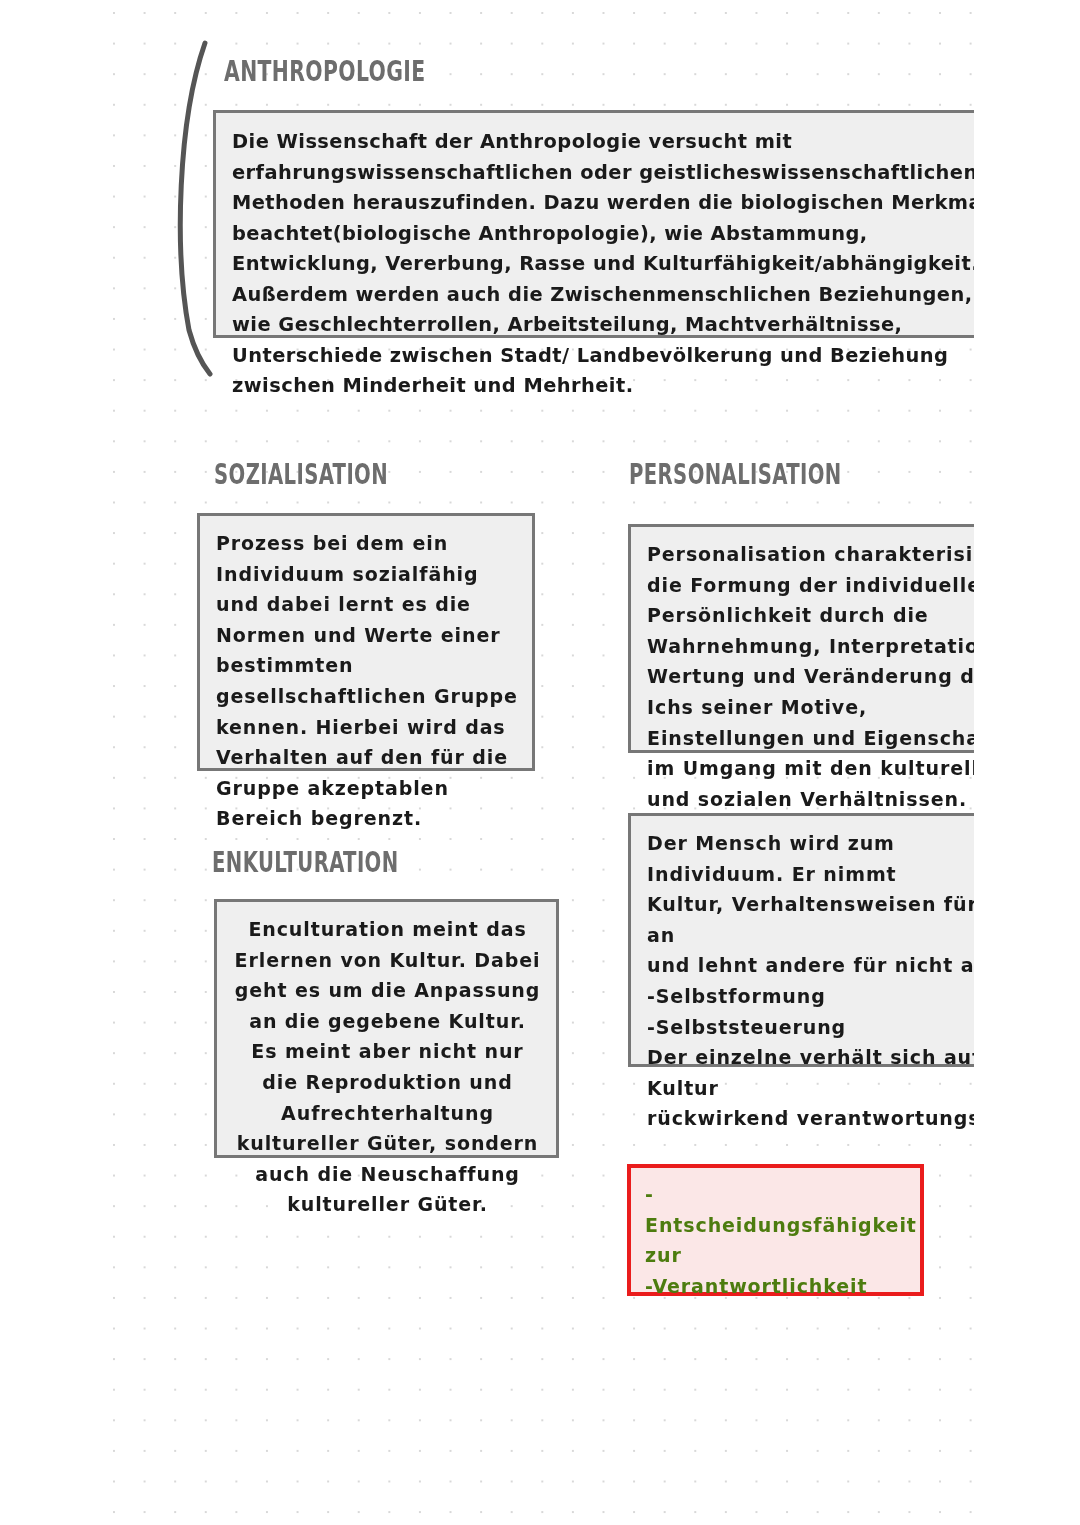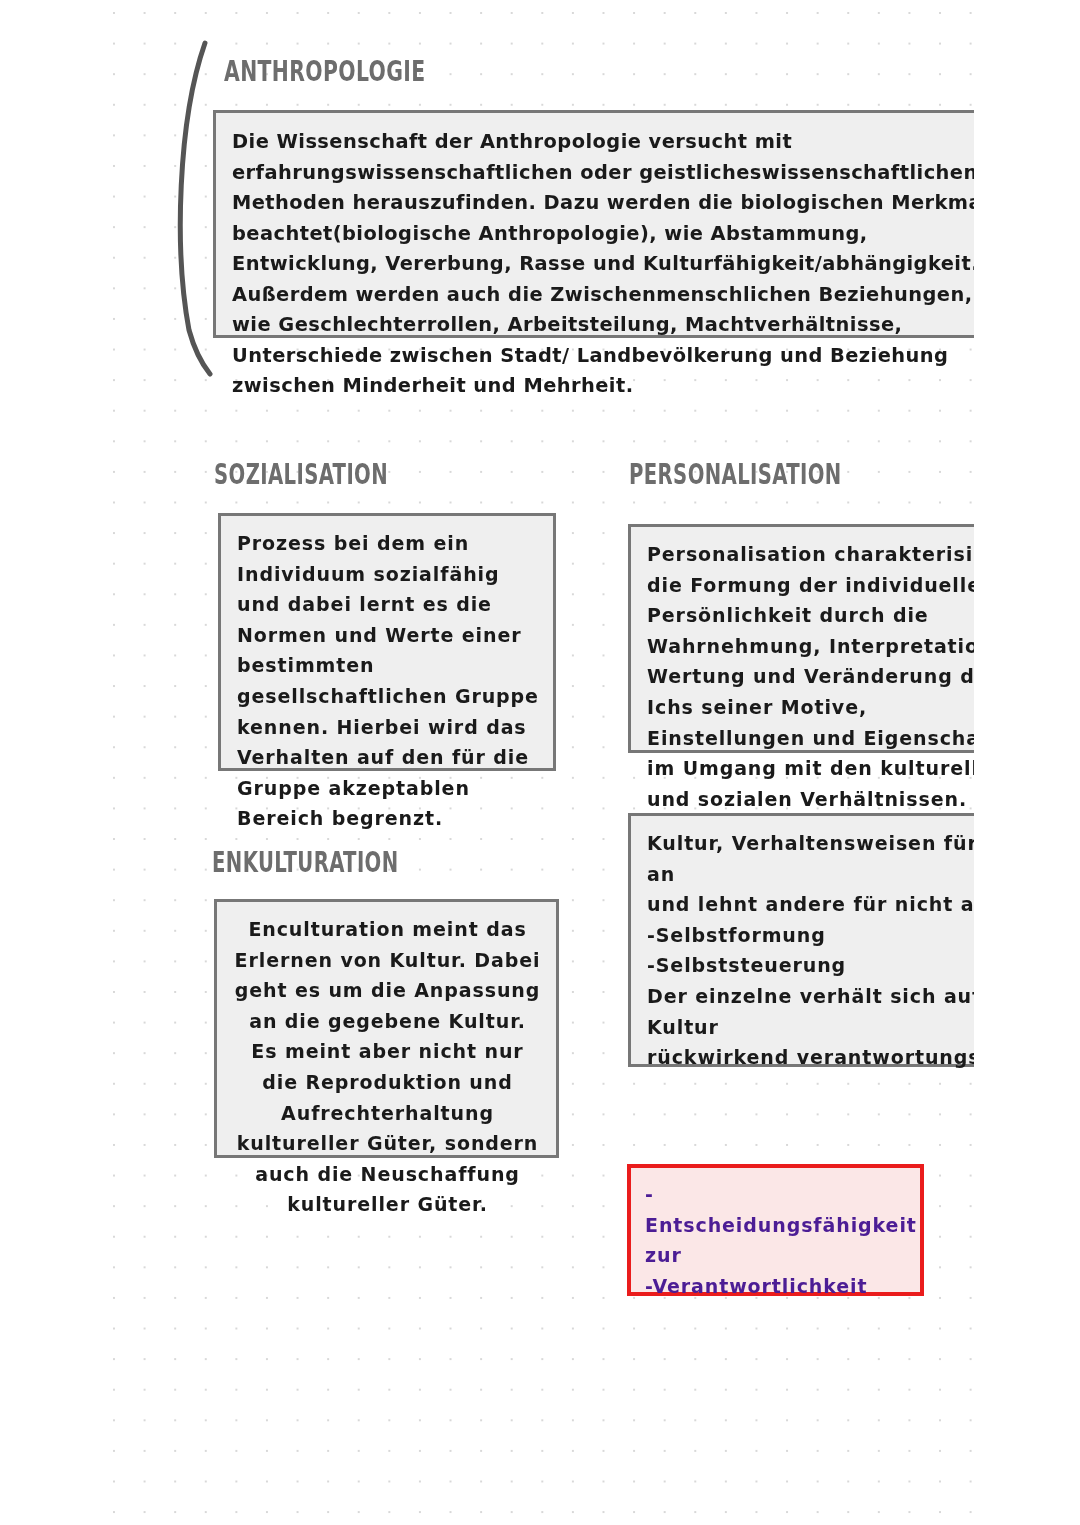--- a/index.html
+++ b/index.html
@@ -58,21 +58,21 @@
 
   .box p {
     margin: 0;
     white-space: pre-wrap;
   }
 
   
   .box.red {
     background: #fbe7e7;
     border: 4px solid #ea1c1c;
-    color: #4c1d95;
+    color: #4d7c0f;
   }
 
   
   .brackets {
     position: absolute;
     left: 0;
     top: 0;
     width: 1080px;
     height: 1525px;
     pointer-events: none;
@@ -89,37 +89,38 @@
   </svg>
 
   <div class="heading" style="left:118px; top:42px; font-size:42px;">Anthropologie</div>
 
   <div class="box" style="left:107px; top:110px; width:818px; height:228px; font-size:19.4px; letter-spacing:0.45px; line-height:30.5px; padding-top:14px;">
     <p>Die Wissenschaft der Anthropologie versucht mit erfahrungswissenschaftlichen oder geistlicheswissenschaftlichen Methoden herauszufinden. Dazu werden die biologischen Merkmale beachtet(biologische Anthropologie), wie Abstammung, Entwicklung, Vererbung, Rasse und Kulturfähigkeit/abhängigkeit. Außerdem werden auch die Zwischenmenschlichen Beziehungen, wie Geschlechterrollen, Arbeitsteilung, Machtverhältnisse, Unterschiede zwischen Stadt/ Landbevölkerung und Beziehung zwischen Minderheit und Mehrheit.</p>
   </div>
 
   <div class="heading" style="left:108px; top:447px; font-size:40px;">Sozialisation</div>
 
-  <div class="box wide-text" style="left:112px; top:513px; width:338px; height:258px;">
+  <div class="box wide-text" style="left:91px; top:513px; width:338px; height:258px;">
     <p>Prozess bei dem ein Individuum sozialfähig und dabei lernt es die Normen und Werte einer bestimmten gesellschaftlichen Gruppe kennen. Hierbei wird das Verhalten auf den für die Gruppe akzeptablen Bereich begrenzt.</p>
   </div>
 
   <div class="heading" style="left:106px; top:835px; font-size:40px;">Enkulturation</div>
 
   <div class="box wide-text" style="left:108px; top:899px; width:345px; height:259px;text-align:center;">
     <p>Enculturation meint das Erlernen von Kultur. Dabei geht es um die Anpassung an die gegebene Kultur. Es meint aber nicht nur die Reproduktion und Aufrechterhaltung kultureller Güter, sondern auch die Neuschaffung kultureller Güter.</p>
   </div>
 
   <div class="heading" style="left:523px; top:447px; font-size:40px;">Personalisation</div>
 
   <div class="box wide-text" style="left:522px; top:524px; width:418px; height:229px;">
     <p>Personalisation charakterisiert die Formung der individuelles Persönlichkeit durch die Wahrnehmung, Interpretation, Wertung und Veränderung des Ichs seiner Motive, Einstellungen und Eigenschaften im Umgang mit den kulturellen und sozialen Verhältnissen.</p>
   </div>
 
   <div class="box wide-text" style="left:522px; top:813px; width:428px; height:254px;">
+    <p>Der Mensch wird zum Individuum. Er nimmt</p>
     <p>Kultur, Verhaltensweisen für sich an</p>
     <p>und lehnt andere für nicht ab.</p>
     <p>-Selbstformung</p>
     <p>-Selbststeuerung</p>
     <p>Der einzelne verhält sich auf die Kultur</p>
     <p>rückwirkend verantwortungsvoll.</p>
   </div>
 
   <div class="box red wide-text" style="left:521px; top:1164px; width:297px; height:132px; padding-top:11px; padding-left:14px;">
     <p>-Entscheidungsfähigkeit zur</p>

